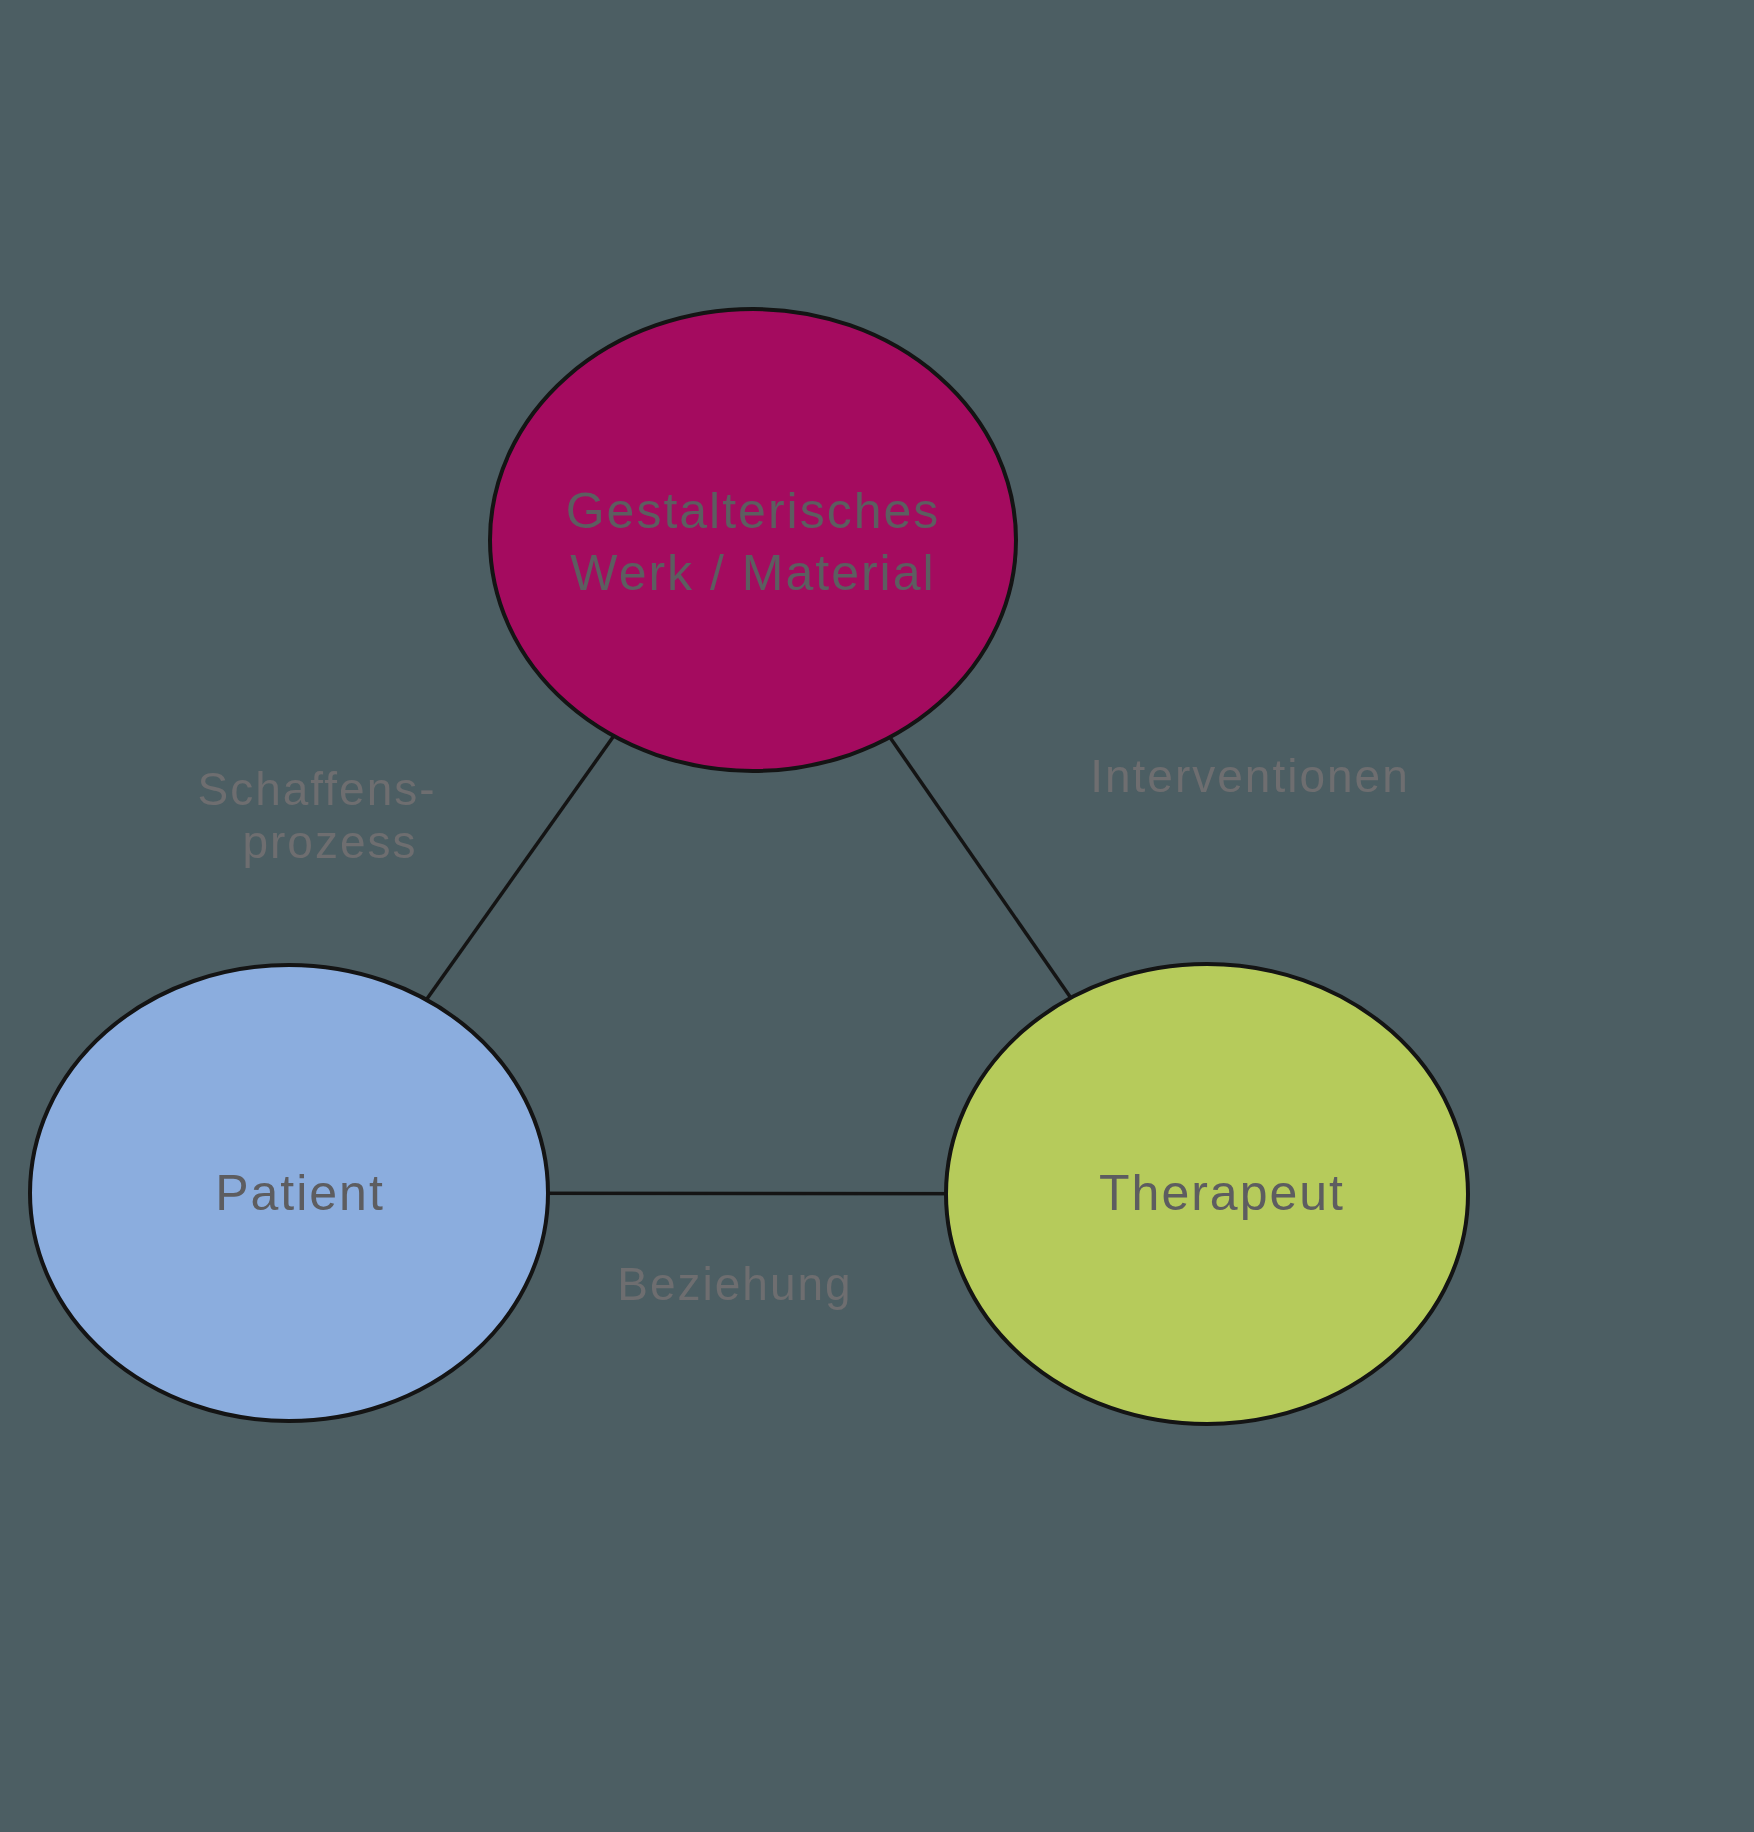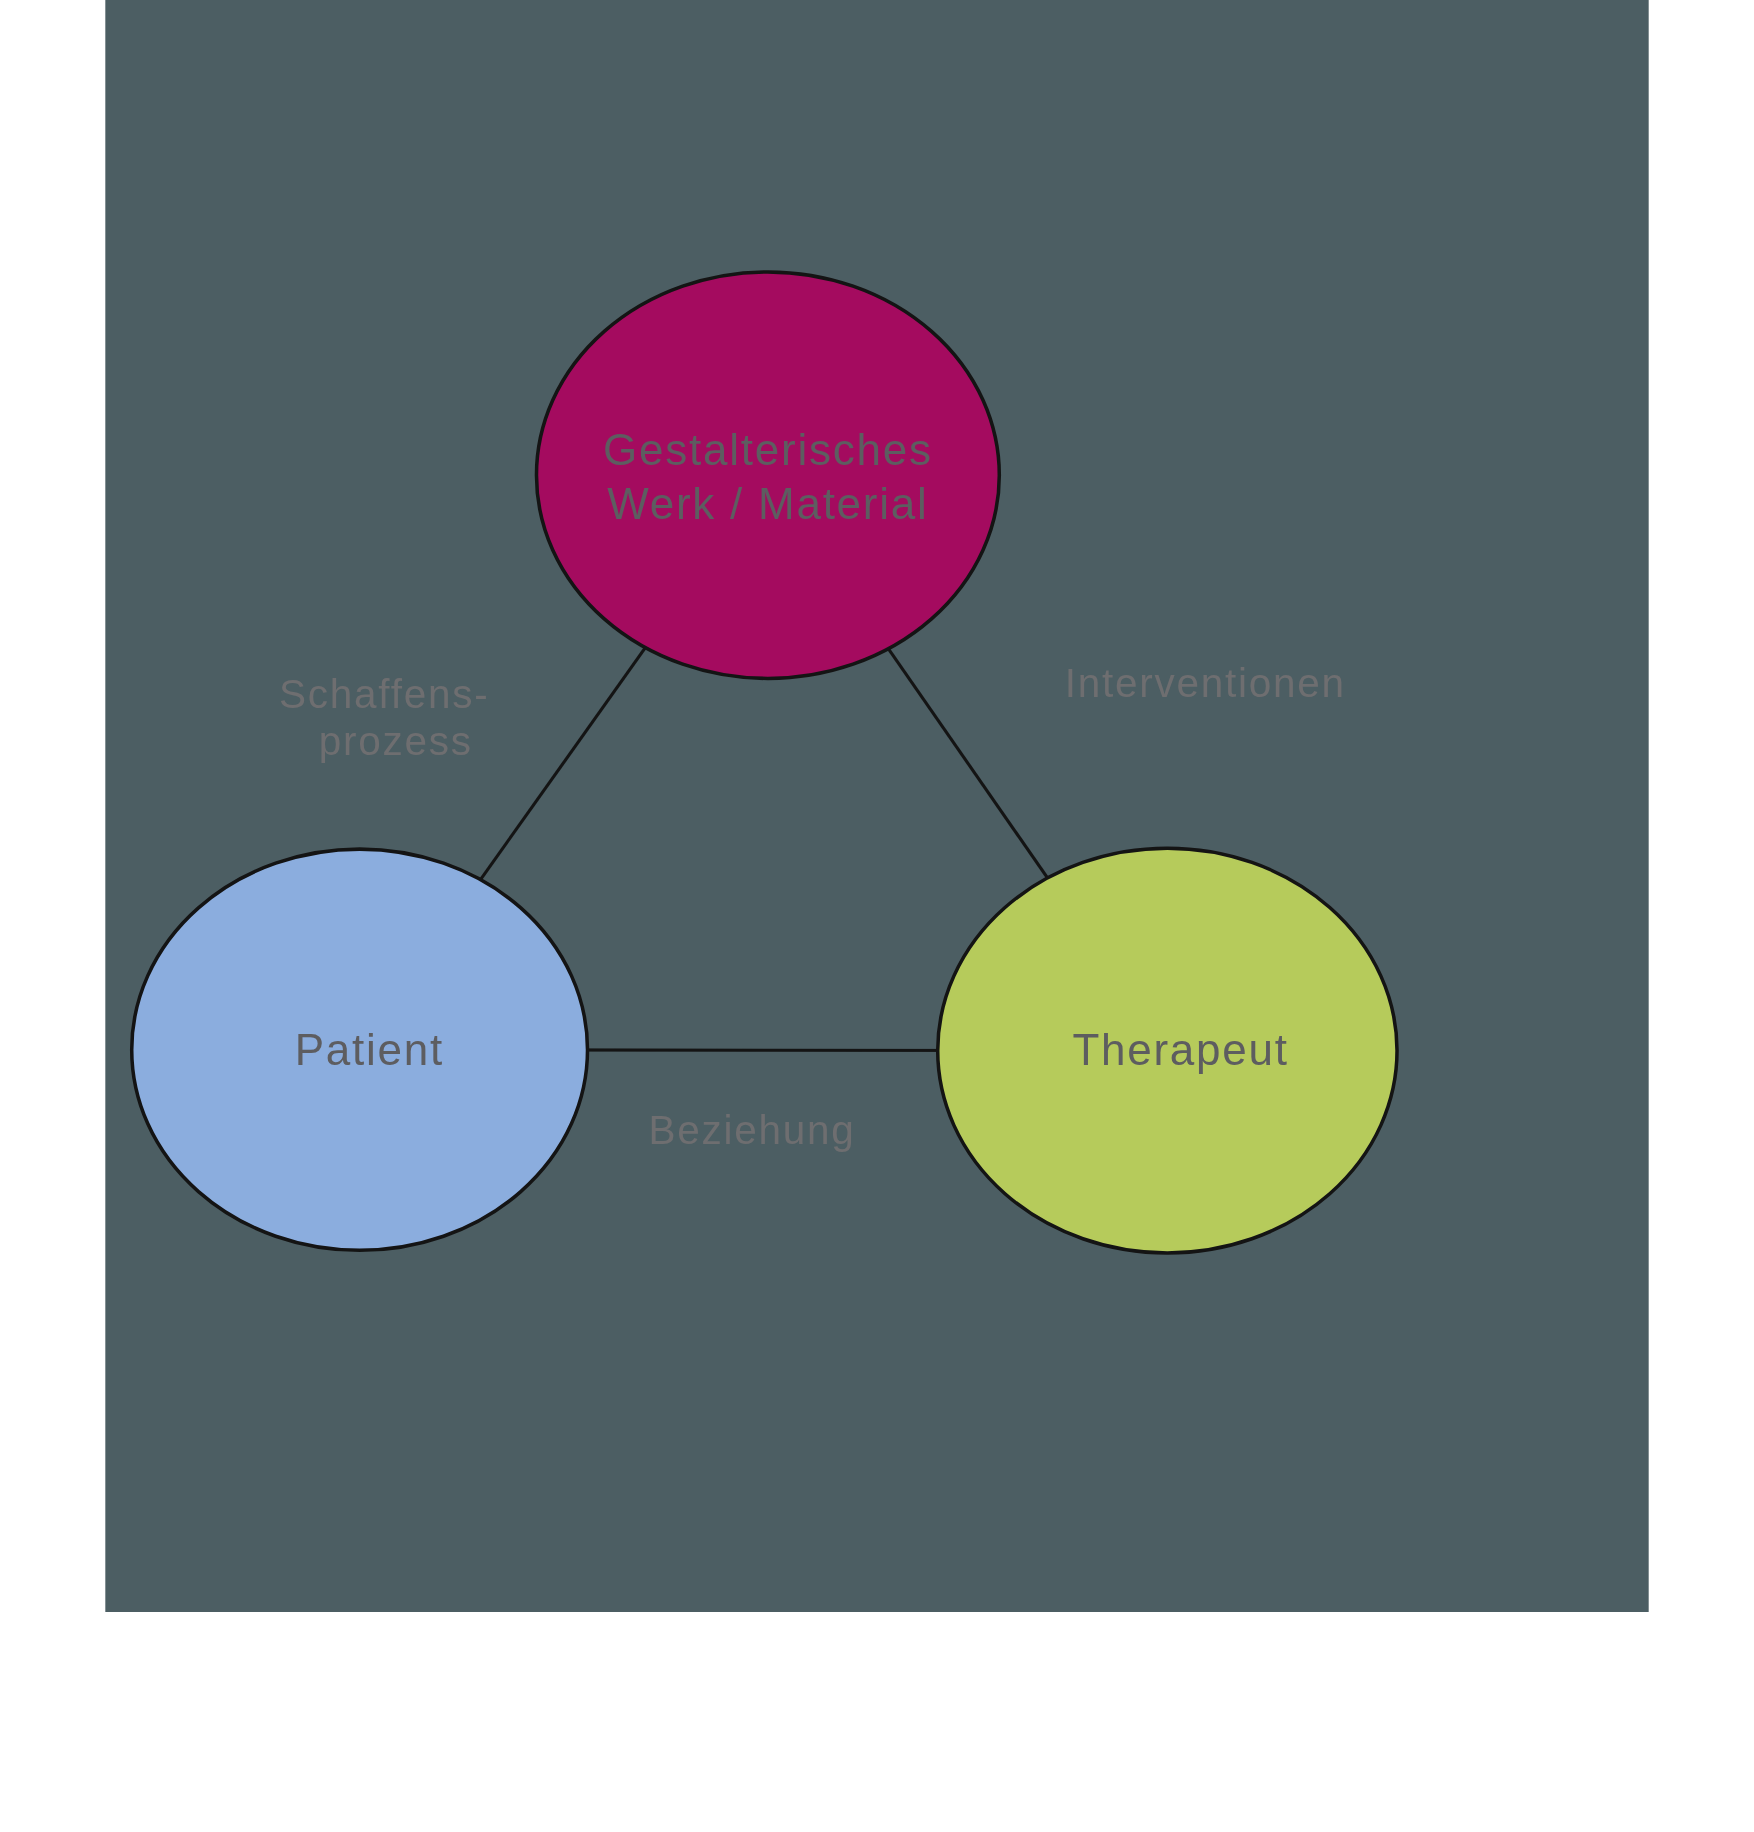--- a/index.html
+++ b/index.html
@@ -2,21 +2,21 @@
 <html><head>
 <meta charset="utf-8">
 <style>
   html, body {
     margin: 0;
     padding: 0;
   }
   .stage {
     position: relative;
     width: 1754px;
-    height: 1612px;
+    height: 1832px;
     overflow: hidden;
   }
   svg {
     display: block;
     width: 100%;
     height: 100%;
   }
   svg text {
     font-family: "Liberation Sans", sans-serif;
     font-weight: 400;

